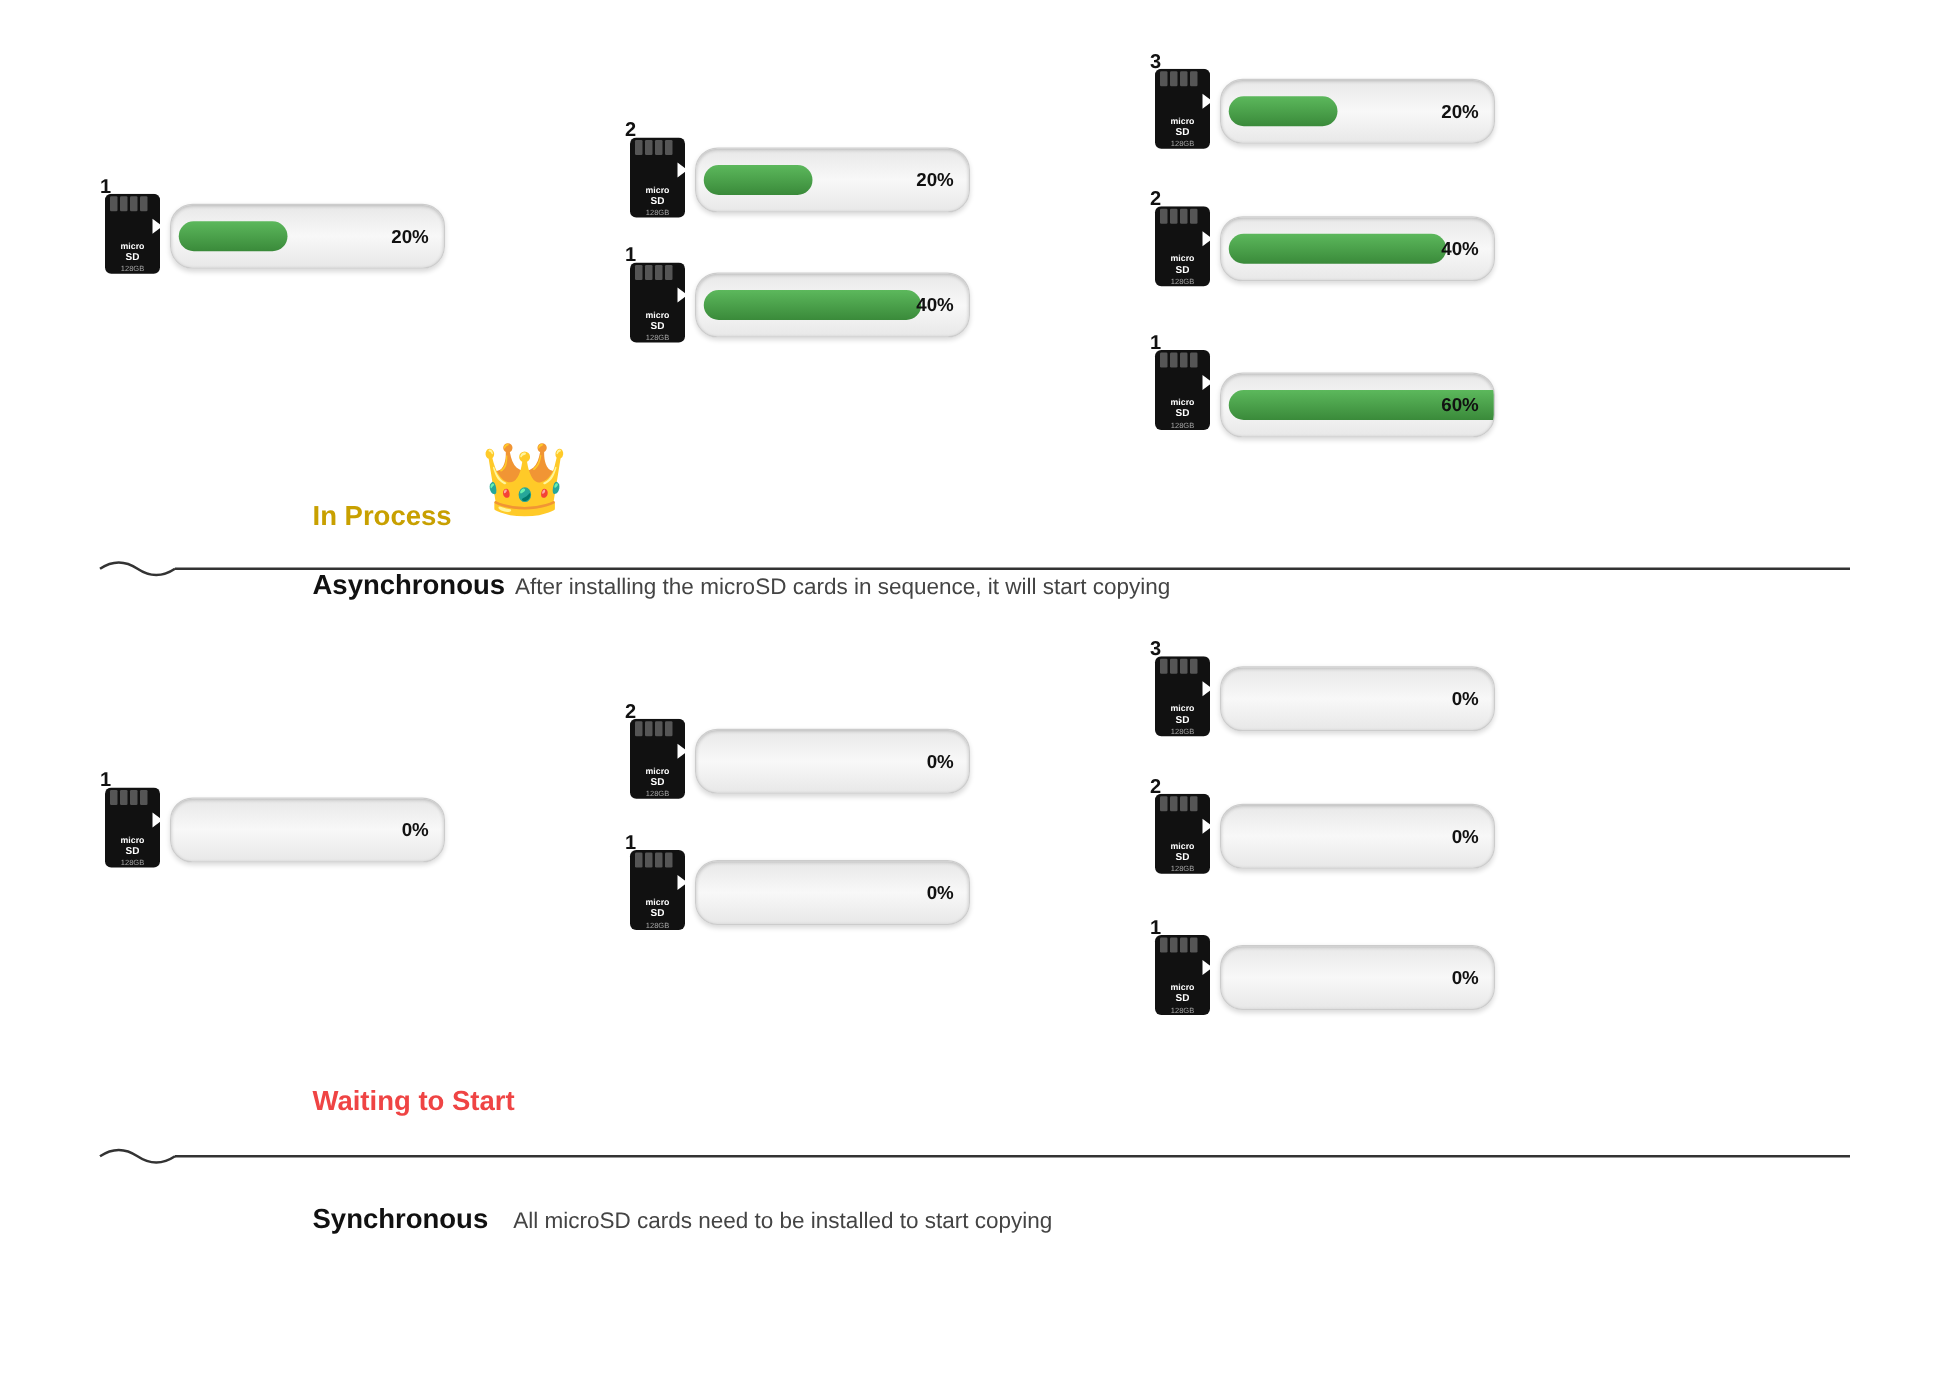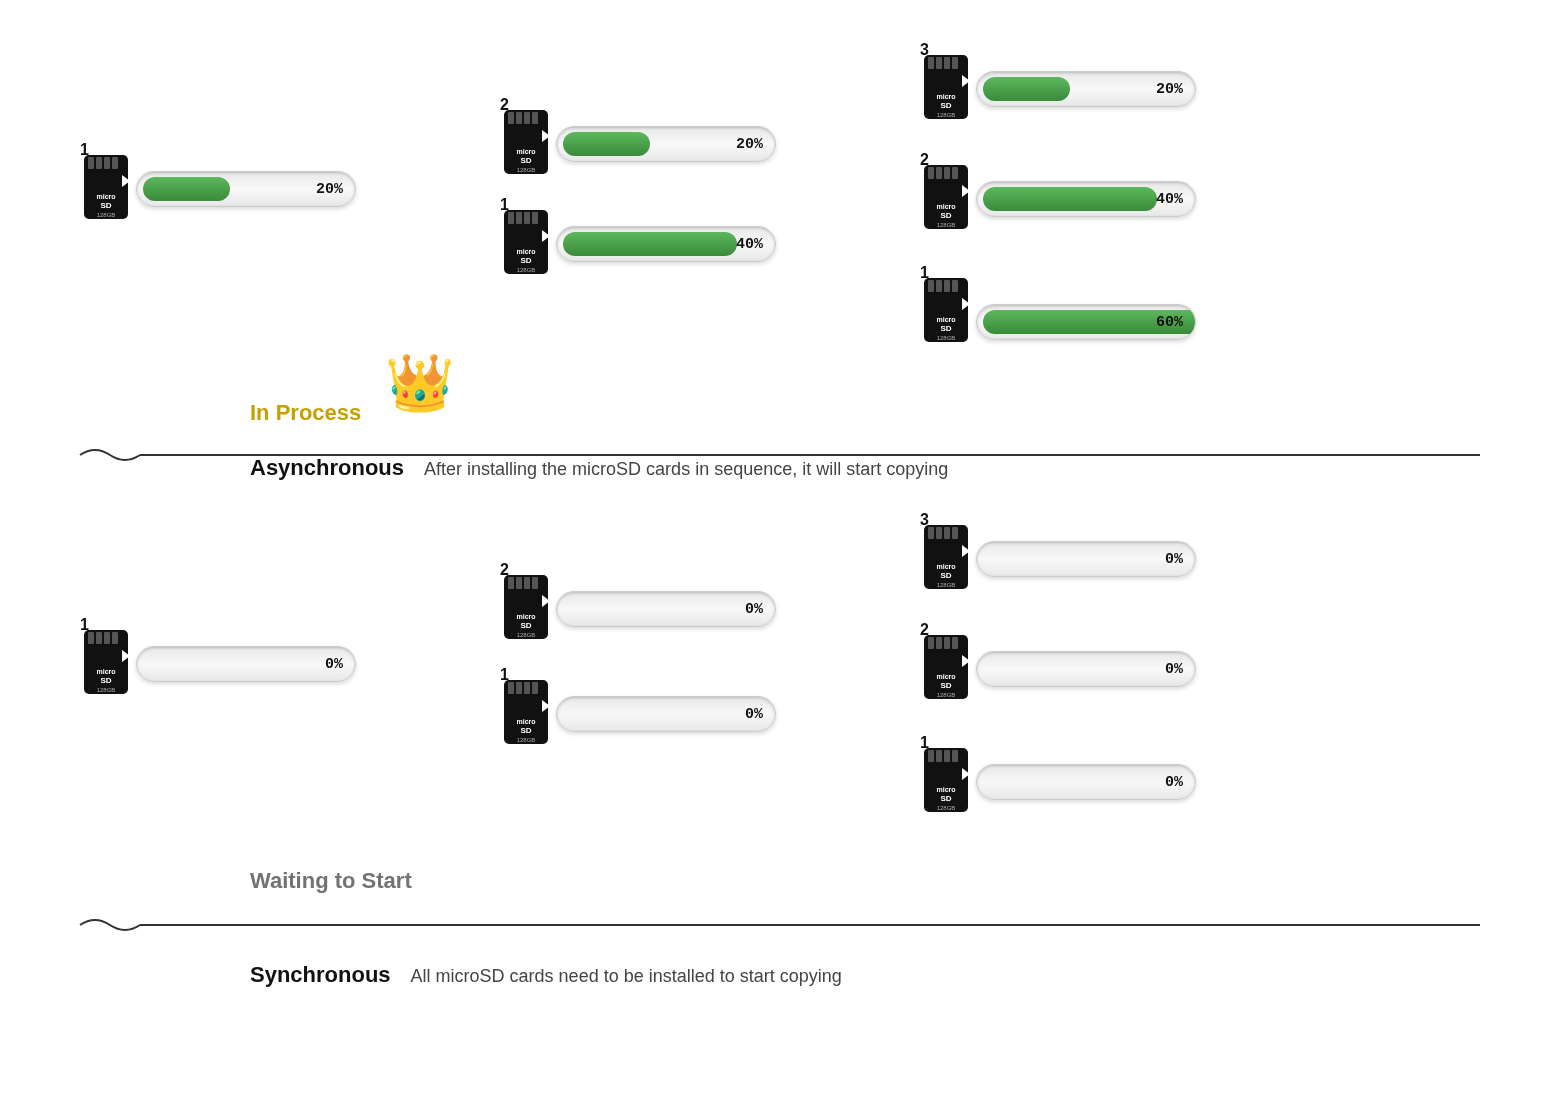--- a/index.html
+++ b/index.html
@@ -78,40 +78,39 @@
     .status-title {
       font-size: 22px;
       font-weight: bold;
     }
 
     .status-title.in-process {
       color: #c8a000;
     }
 
     .status-title.waiting {
-      color: #737373;
+      color: #ef4444;
     }
 
     .mode-label {
       font-size: 22px;
       font-weight: bold;
       color: #111;
     }
 
     .mode-desc {
       font-size: 18px;
       color: #444;
       margin-left: 8px;
     }
 
     
     .pb-large {
       width: 220px;
-      height: 36px;
-      font-family: Liberation Mono, monospace;
+      height: 52px;
     }
   </style>
 </head>
 <body>
 
 <div class="card-group" style="top:155px; left:80px;">
   <div class="sd-card">
     <span class="card-number">1</span>
     <svg viewBox="0 0 52 68" xmlns="http://www.w3.org/2000/svg">
       <rect x="4" y="0" width="44" height="64" rx="5" ry="5" fill="#111"></rect>
@@ -243,21 +242,21 @@
   <span class="status-title in-process">In Process</span>
 </div>
 
 <svg style="position:absolute; top:440px; left:0; width:1500px; height:30px;">
 
   <path d="M80,15 Q95,5 110,15 Q125,25 140,15" stroke="#333" stroke-width="2" fill="none"></path>
 
   <line x1="140" y1="15" x2="1480" y2="15" stroke="#333" stroke-width="2"></line>
 </svg>
 
-<div style="position:absolute; top:455px; left:250px; display:flex; align-items:baseline; gap:12px;">
+<div style="position:absolute; top:455px; left:250px; display:flex; align-items:baseline; ">
   <span class="mode-label">Asynchronous</span>
   <span class="mode-desc">After installing the microSD cards in sequence, it will start copying</span>
 </div>
 
 <div class="card-group" style="top:630px; left:80px;">
   <div class="sd-card">
     <span class="card-number">1</span>
     <svg viewBox="0 0 52 68" xmlns="http://www.w3.org/2000/svg">
       <rect x="4" y="0" width="44" height="64" rx="5" ry="5" fill="#111"></rect>
       <rect x="8" y="2" width="6" height="12" rx="1" fill="#555"></rect>

